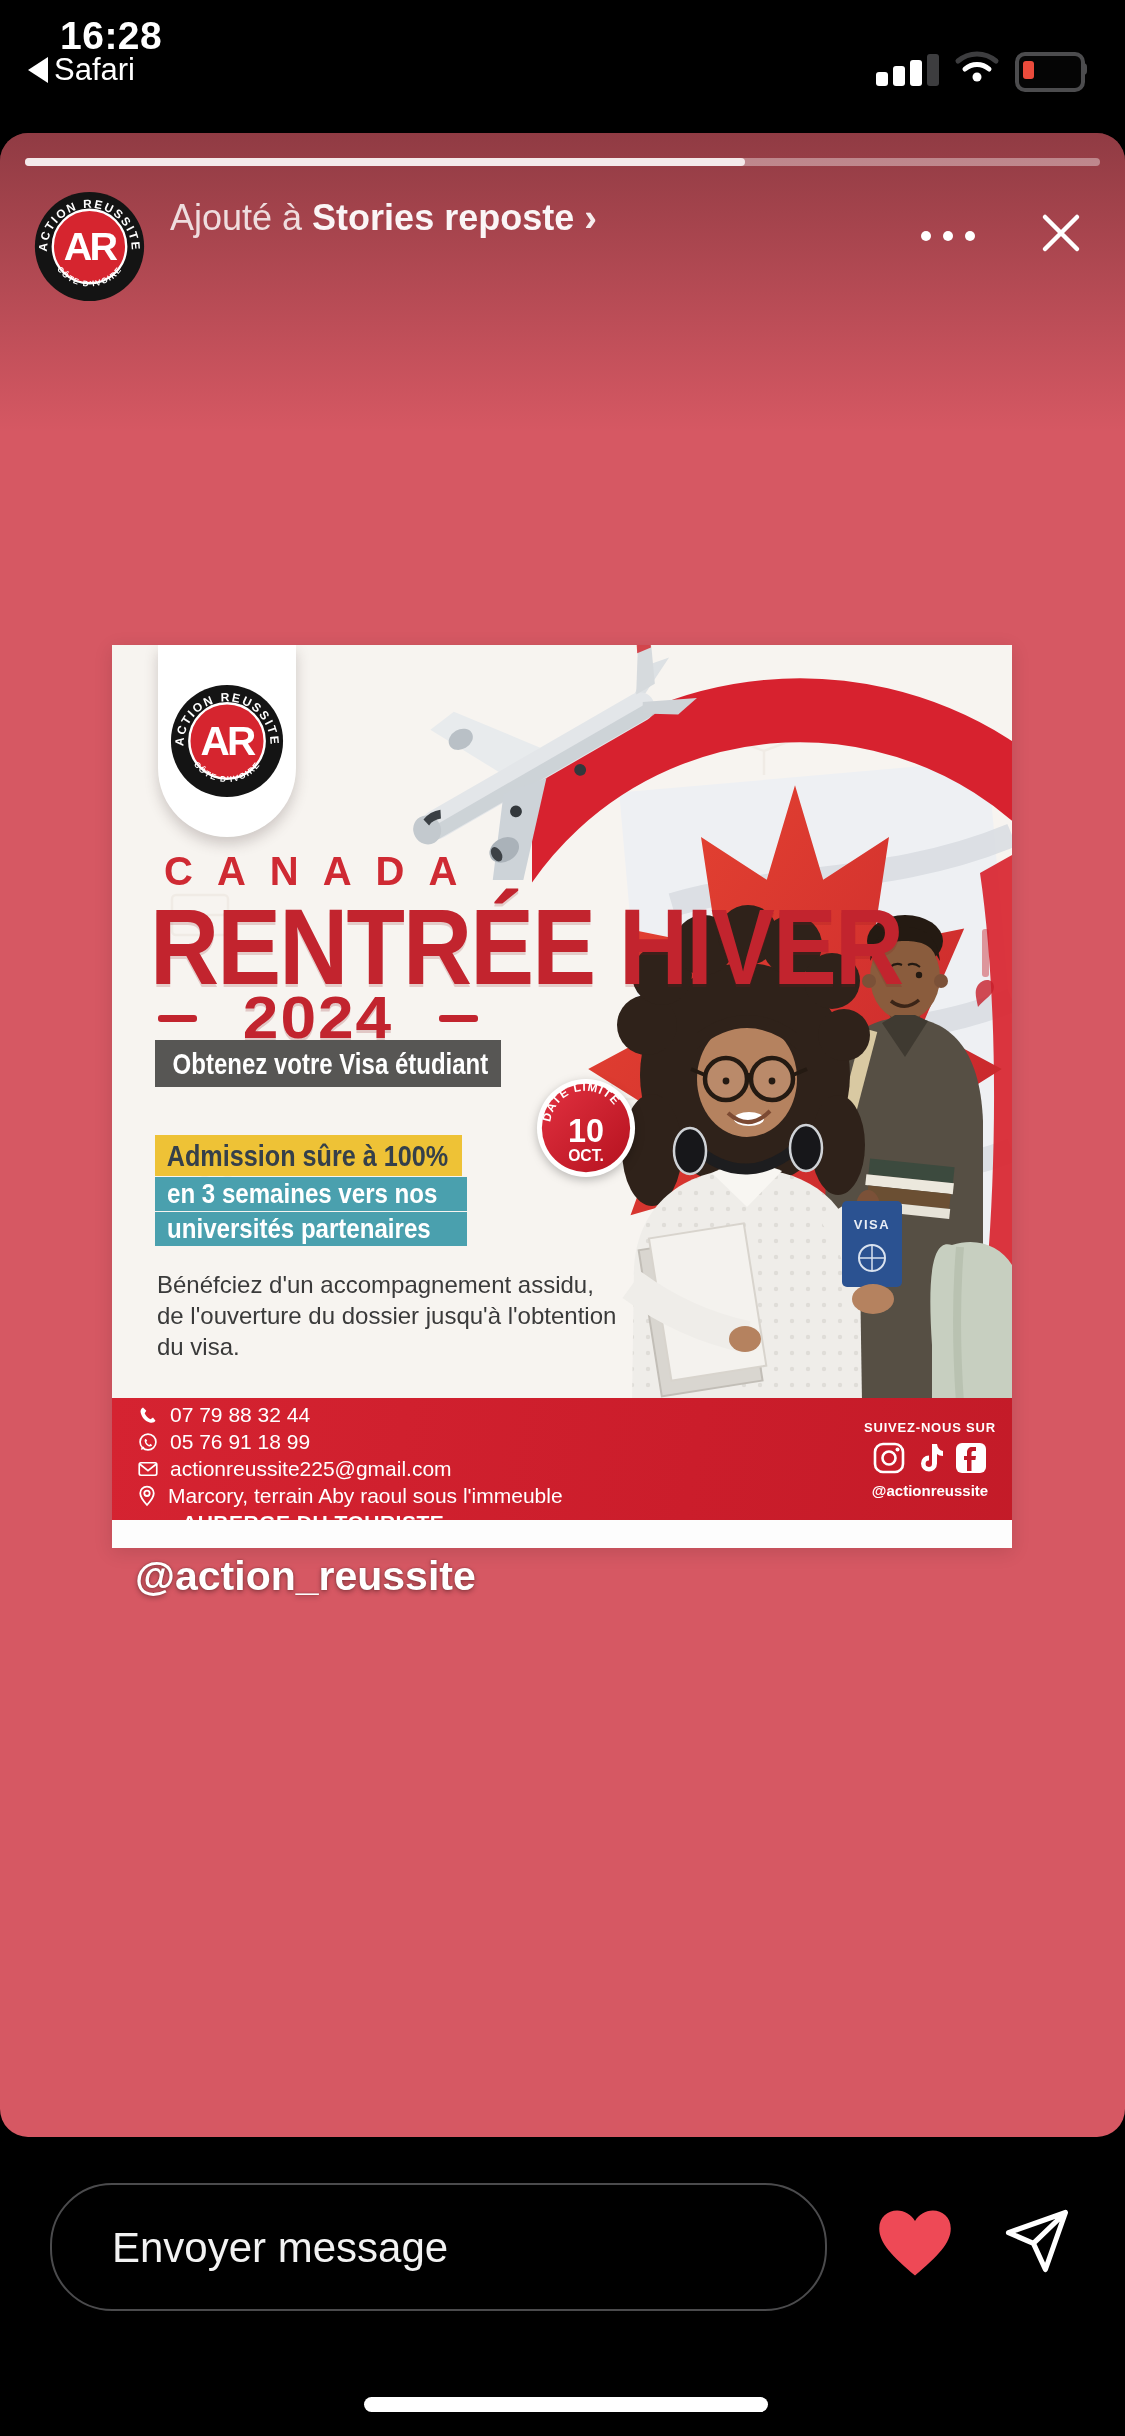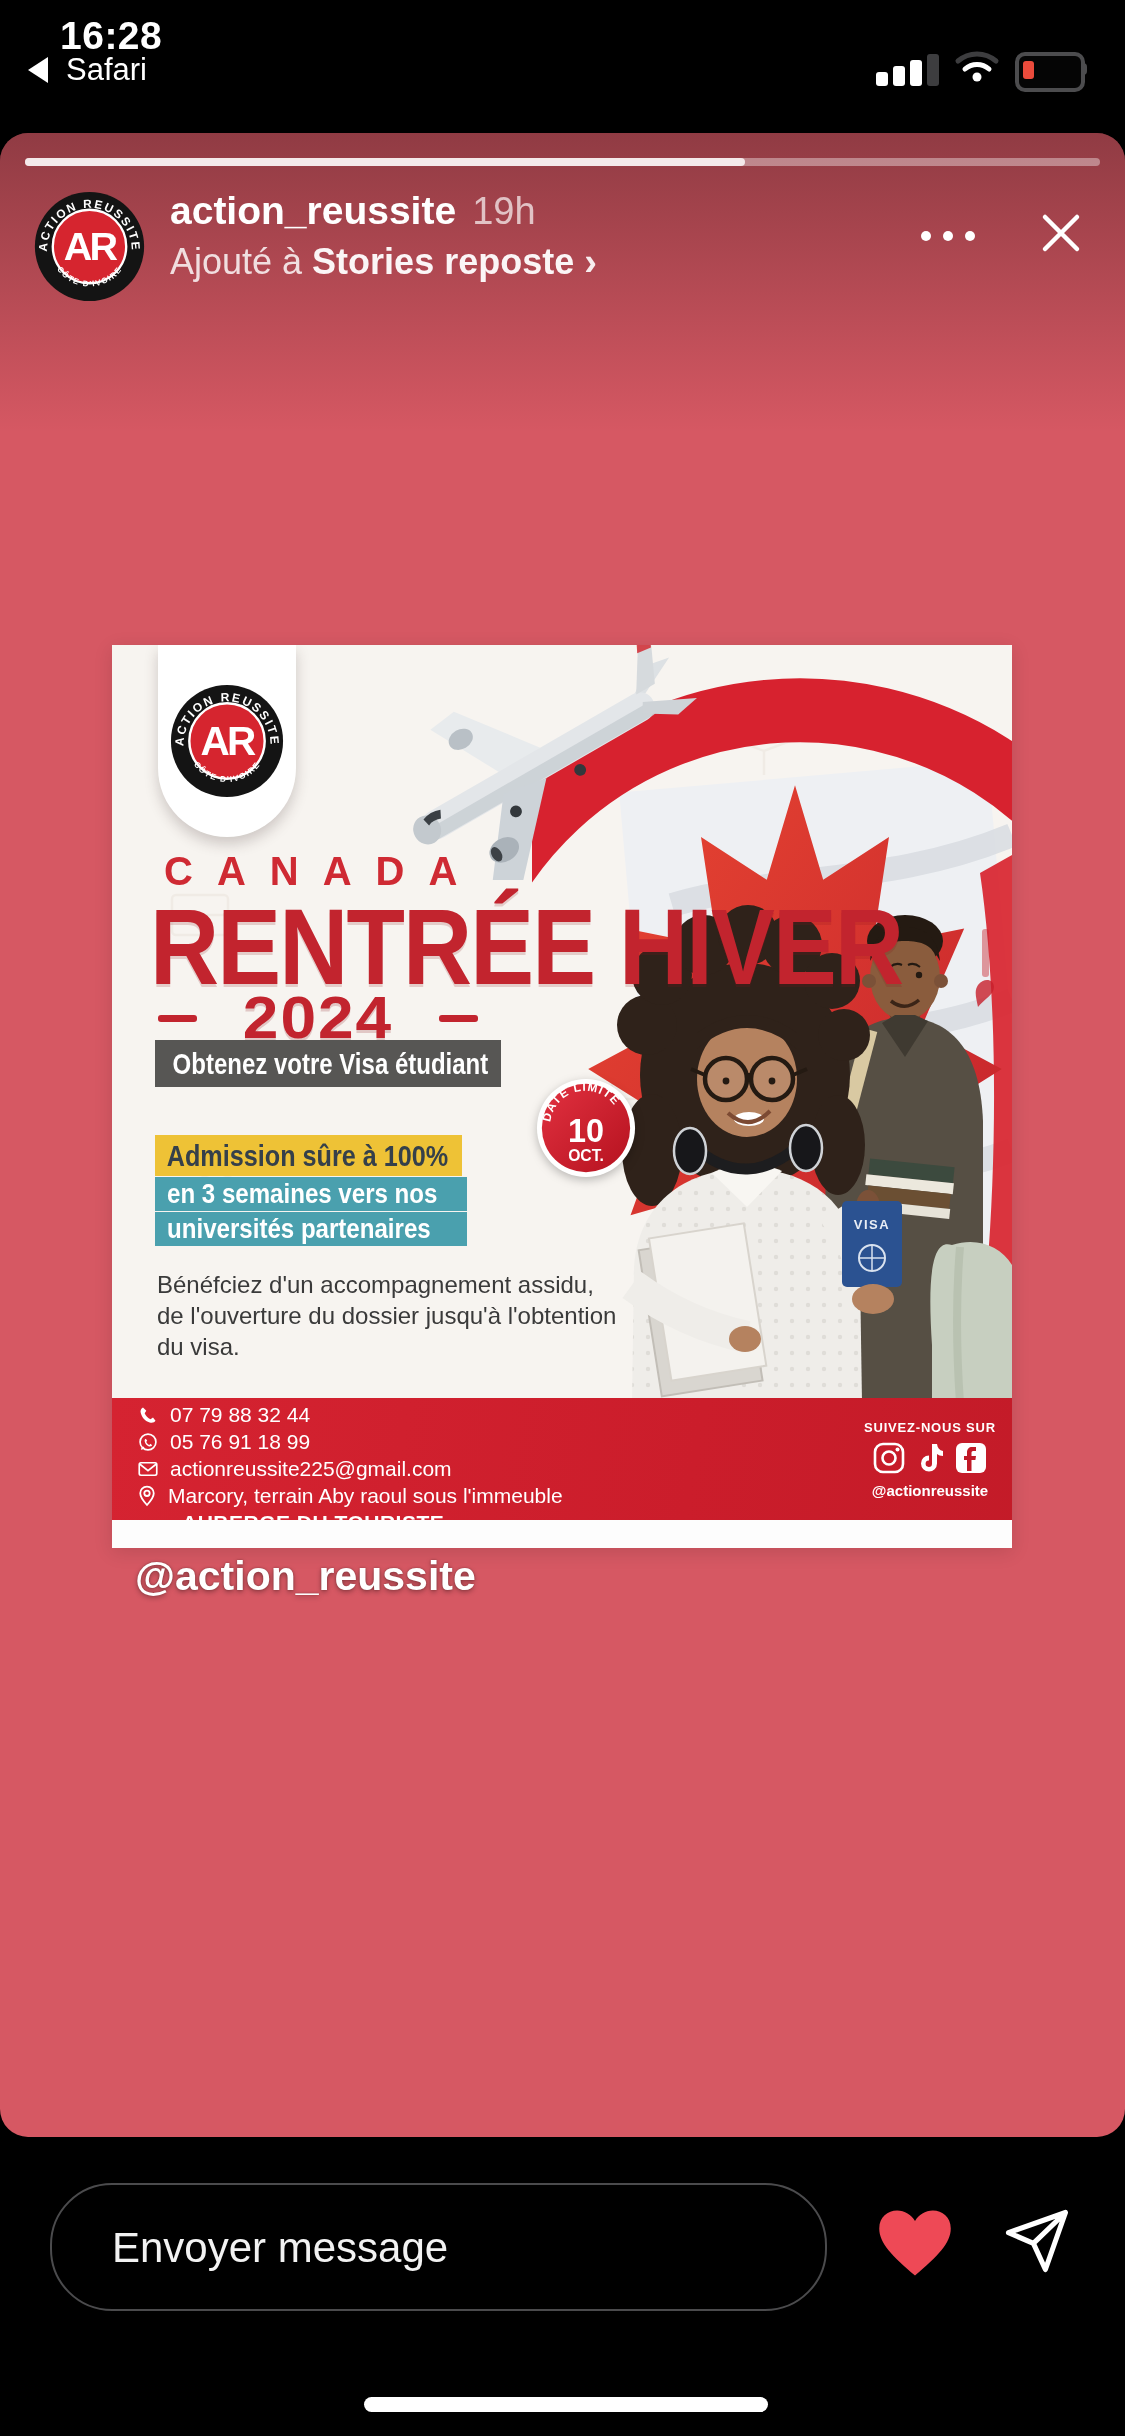--- a/index.html
+++ b/index.html
@@ -2,21 +2,21 @@
 <html style="--story-bg: #d65863; --poster-red: #d0202e; --headline-red: #c2242e; --accent-yellow: #eec236; --accent-teal: #4aa0ae; --banner-gray: #575654; --heart-red: #ee4956; --battery-red: #ea4b3c; --passport-blue: #2b5291;"><head>
 <meta charset="utf-8">
 <style>
   html,body{margin:0;padding:0;background:#000;}
   body{width:1125px;height:2436px;position:relative;overflow:hidden;
        font-family:"Liberation Sans","DejaVu Sans",sans-serif;-webkit-font-smoothing:antialiased;}
 
   
   .statusbar{position:absolute;left:0;top:0;width:1125px;height:133px;background:#000;color:#fff;}
   .sb-time{position:absolute;left:60px;top:14px;font-size:39px;font-weight:700;letter-spacing:.5px;}
-  .sb-back{position:absolute;left:28px;top:52px;display:flex;align-items:center;gap:18px;color:#fff;}
+  .sb-back{position:absolute;left:28px;top:52px;display:flex;align-items:center;gap:6px;color:#fff;}
   .sb-back-tri{width:0;height:0;border-top:13px solid transparent;border-bottom:13px solid transparent;border-right:20px solid #fff;}
   .sb-back-label{font-size:31px;}
   .sb-icons{position:absolute;right:38px;top:50px;display:flex;align-items:flex-end;gap:14px;height:36px;}
   .sig{display:flex;align-items:flex-end;gap:5px;height:33px;}
   .sig i{display:block;width:12px;border-radius:3px;background:#fff;}
   .sig i.dim{background:#3d3d3f;}
   .batt{position:relative;width:72px;height:34px;}
   .batt .shell{position:absolute;left:0;top:0;width:62px;height:32px;border:4px solid #4c4c4e;border-radius:10px;background:#050505;}
   .batt .fill{position:absolute;left:8px;top:9px;width:11px;height:18px;border-radius:3px;background:var(--battery-red,#ea4b3c);}
   .batt .nub{position:absolute;right:0;top:11px;width:5px;height:12px;border-radius:0 4px 4px 0;background:#4c4c4e;}
@@ -142,24 +142,20 @@
         <text font-size="12.5" font-weight="700" fill="#fff" letter-spacing="2">
           <textPath href="#arcTopA" startOffset="50%" text-anchor="middle">ACTION REUSSITE</textPath>
         </text>
         <text font-size="8.5" font-weight="700" fill="#fff" letter-spacing="1.4">
           <textPath href="#arcBotA" startOffset="50%" text-anchor="middle">CÔTE D'IVOIRE</textPath>
         </text>
         <text x="60" y="74" font-size="42" font-weight="800" fill="#fff" text-anchor="middle" letter-spacing="-3">AR</text>
       </svg>
     </div>
     <div class="h-names">
-      <div class="h-line1">
-        <span class="h-user">action_reussite</span>
-        <span class="h-age">19h</span>
-      </div>
       <div class="h-line2">
         <span>Ajouté à</span>
         <span class="h-repost">Stories reposte</span>
         <span class="h-chev">›</span>
       </div>
     </div>
     <div class="dots">
         <i></i>
         <i></i>
         <i></i>

